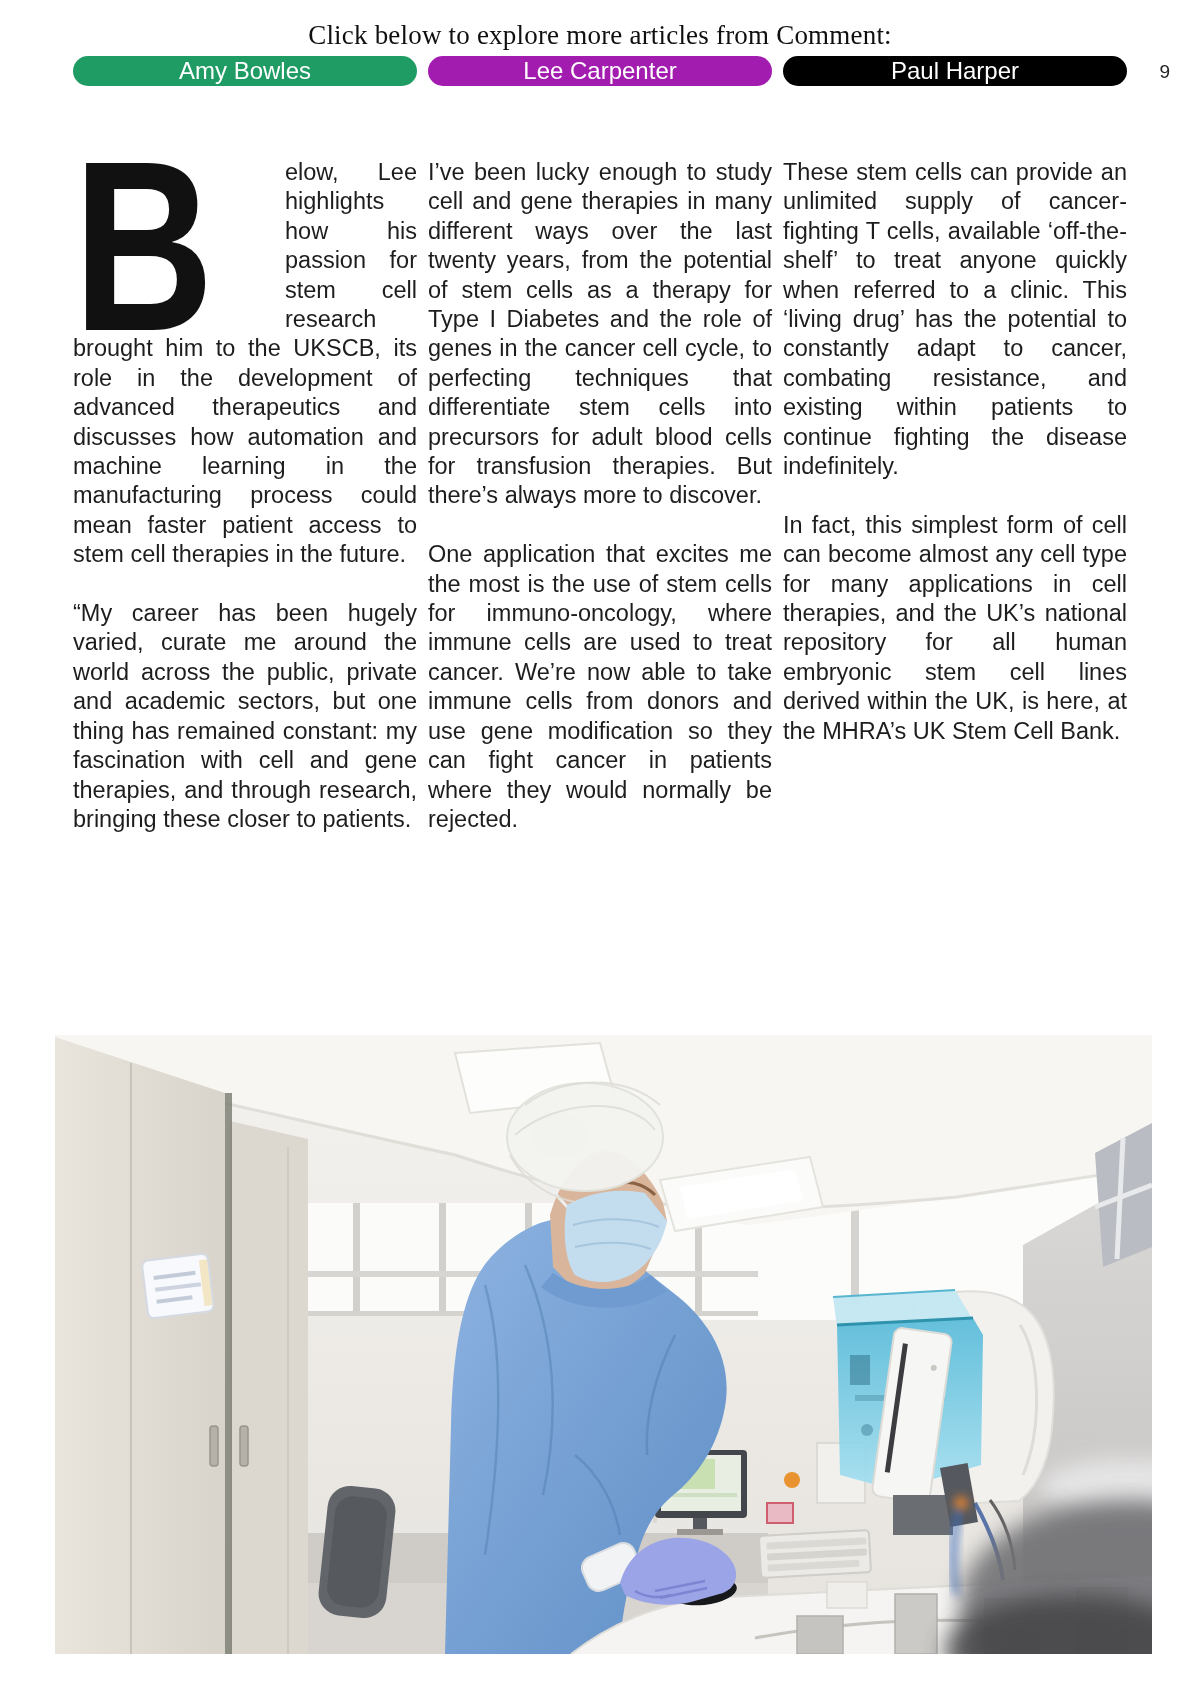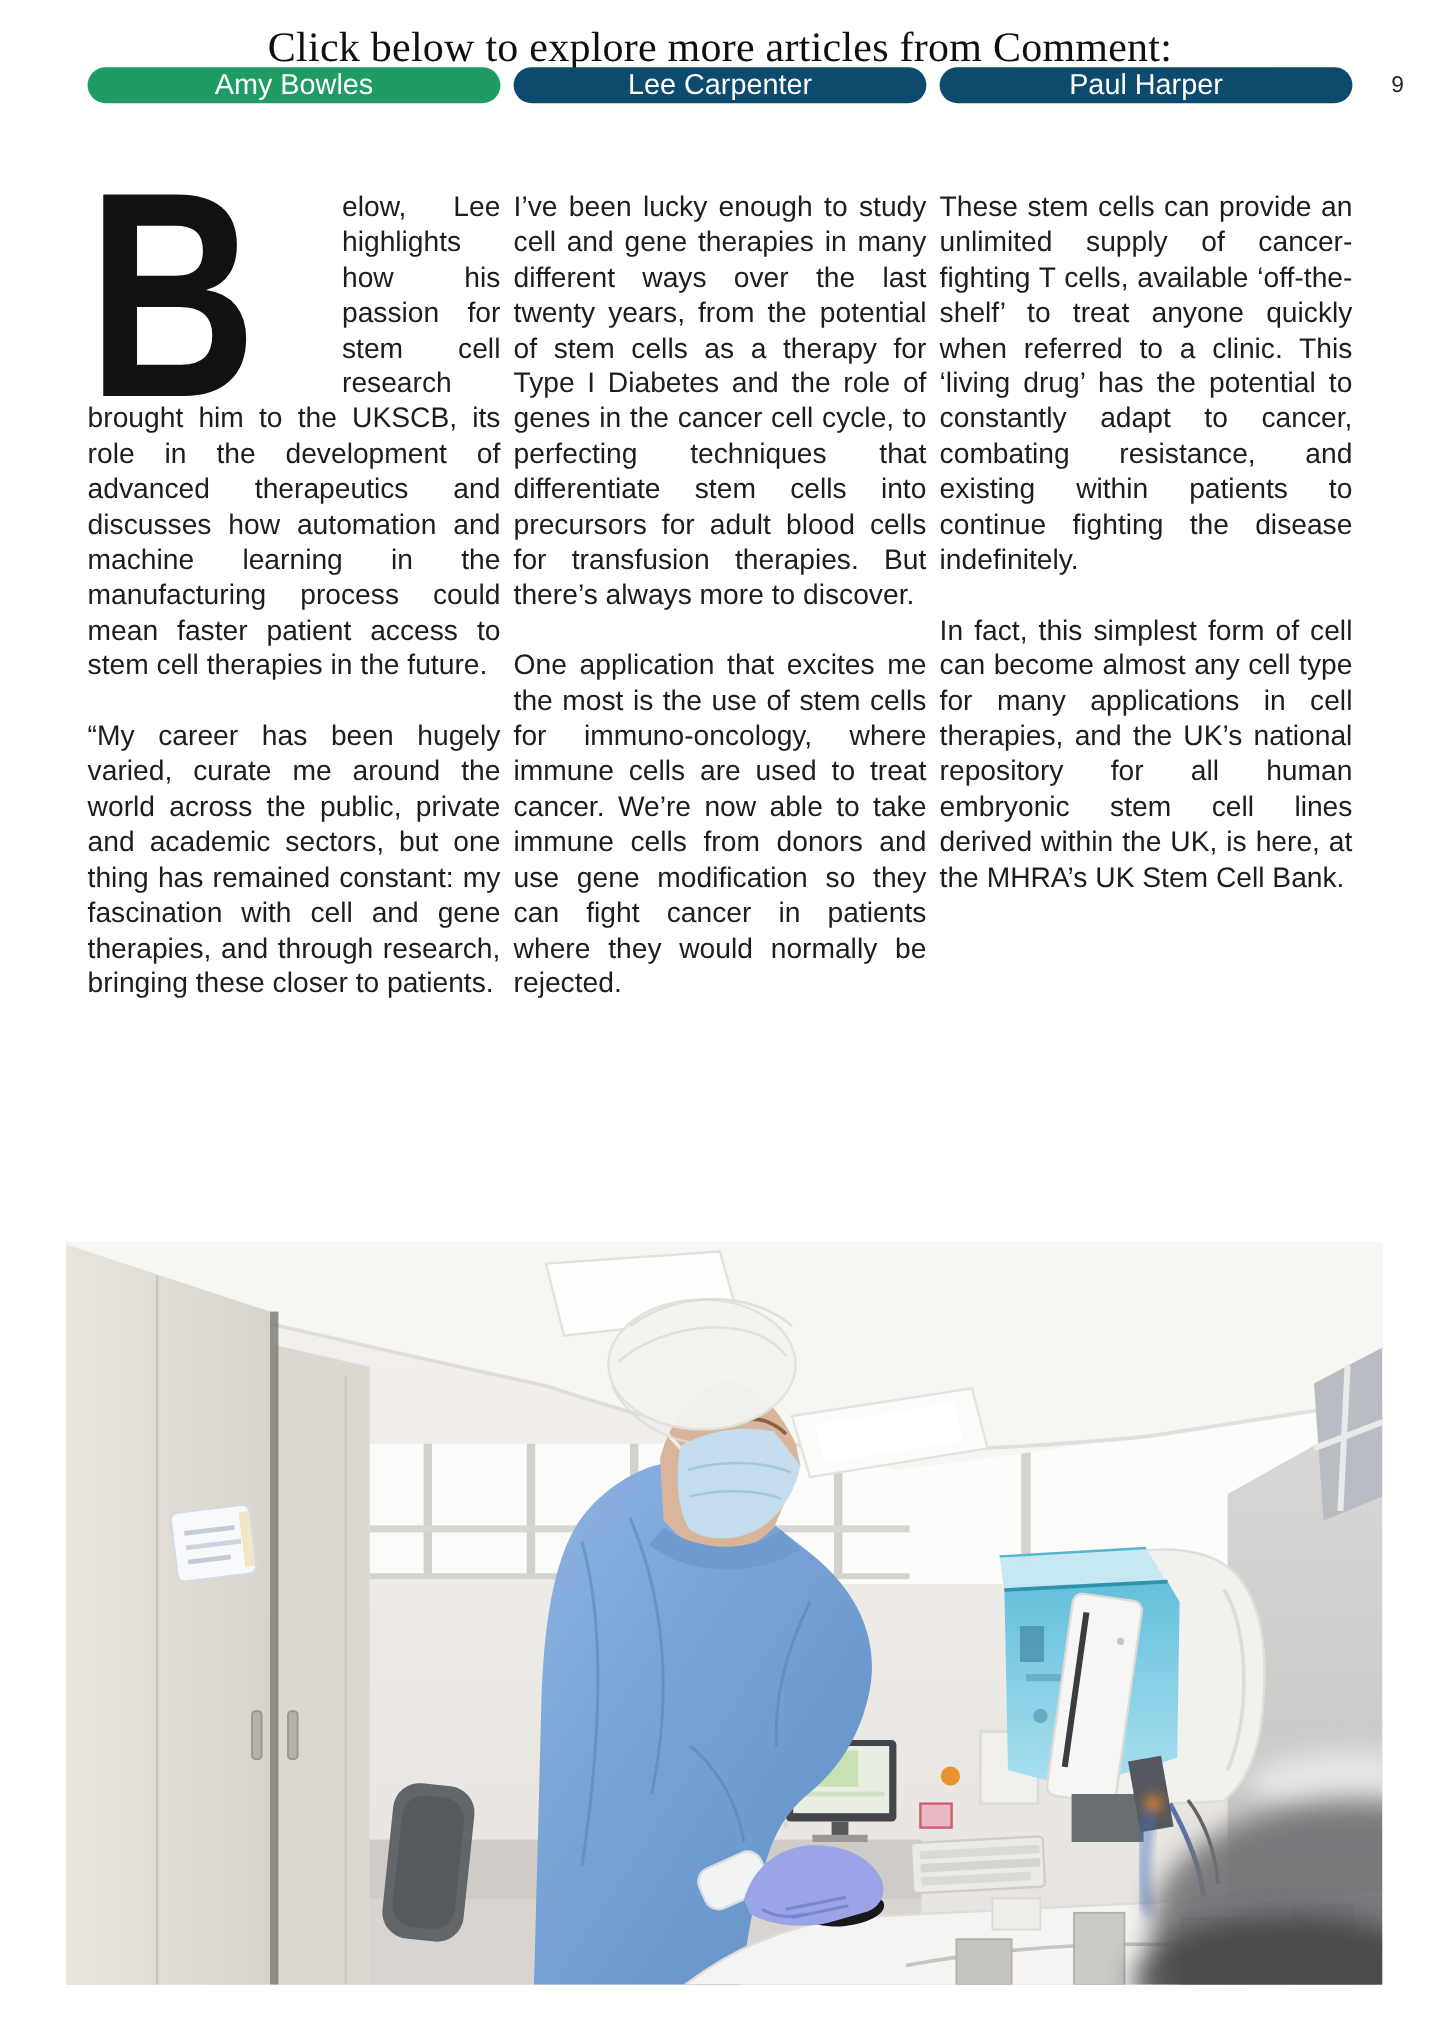--- a/index.html
+++ b/index.html
@@ -3,21 +3,21 @@
 <meta charset="utf-8">
 <style>
   html,body{margin:0;padding:0;background:#ffffff;}
   .page{
     position:relative;width:1200px;height:1696px;background:#ffffff;
     font-family:"Liberation Sans",sans-serif;overflow:hidden;
   }
   .headline{
     position:absolute;top:20px;left:0;width:100%;
     text-align:center;font-family:"Liberation Serif",serif;
-    font-size:35px;color:#0f0f0f;letter-spacing:.2px;
+    font-size:27px;color:#0f0f0f;letter-spacing:.2px;
   }
   .btn-row{
     position:absolute;top:56px;left:73px;width:1054px;
     display:flex;gap:11px;
   }
   .btn{
     flex:1;height:30px;border-radius:16px;background:#1f9c64;
     color:#ffffff;font-size:24px;display:flex;align-items:center;
     justify-content:center;cursor:pointer;border:none;
     font-family:"Liberation Sans",sans-serif;
@@ -48,22 +48,22 @@
 </style>
 </head>
 <body>
 
 <div class="page">
 
   <div class="headline">Click below to explore more articles from Comment:</div>
 
   <div class="btn-row">
     <button class="btn" style="background: rgb(31, 156, 100);">Amy Bowles</button>
-    <button class="btn" style="background: #0c4a6e;">Lee Carpenter</button>
-    <button class="btn" style="background: #0c4a6e;">Paul Harper</button>
+    <button class="btn" style="background: #a21caf;">Lee Carpenter</button>
+    <button class="btn" style="background: #000000;">Paul Harper</button>
   </div>
 
   <div class="page-num">9</div>
 
   <div class="cols">
     <div class="col">
       <p><span class="dropcap"><span class="dropcap-glyph">B</span></span><span>elow, Lee highlights how his passion for stem cell research brought him to the UKSCB, its role in the development of advanced therapeutics and discusses how automation and machine learning in the manufacturing process could mean faster patient access to stem cell therapies in the future.</span></p>
       <p>“My career has been hugely varied, curate me around the world across the public, private and academic sectors, but one thing has remained constant: my fascination with cell and gene therapies, and through research, bringing these closer to patients.</p>
     </div>
     <div class="col">

